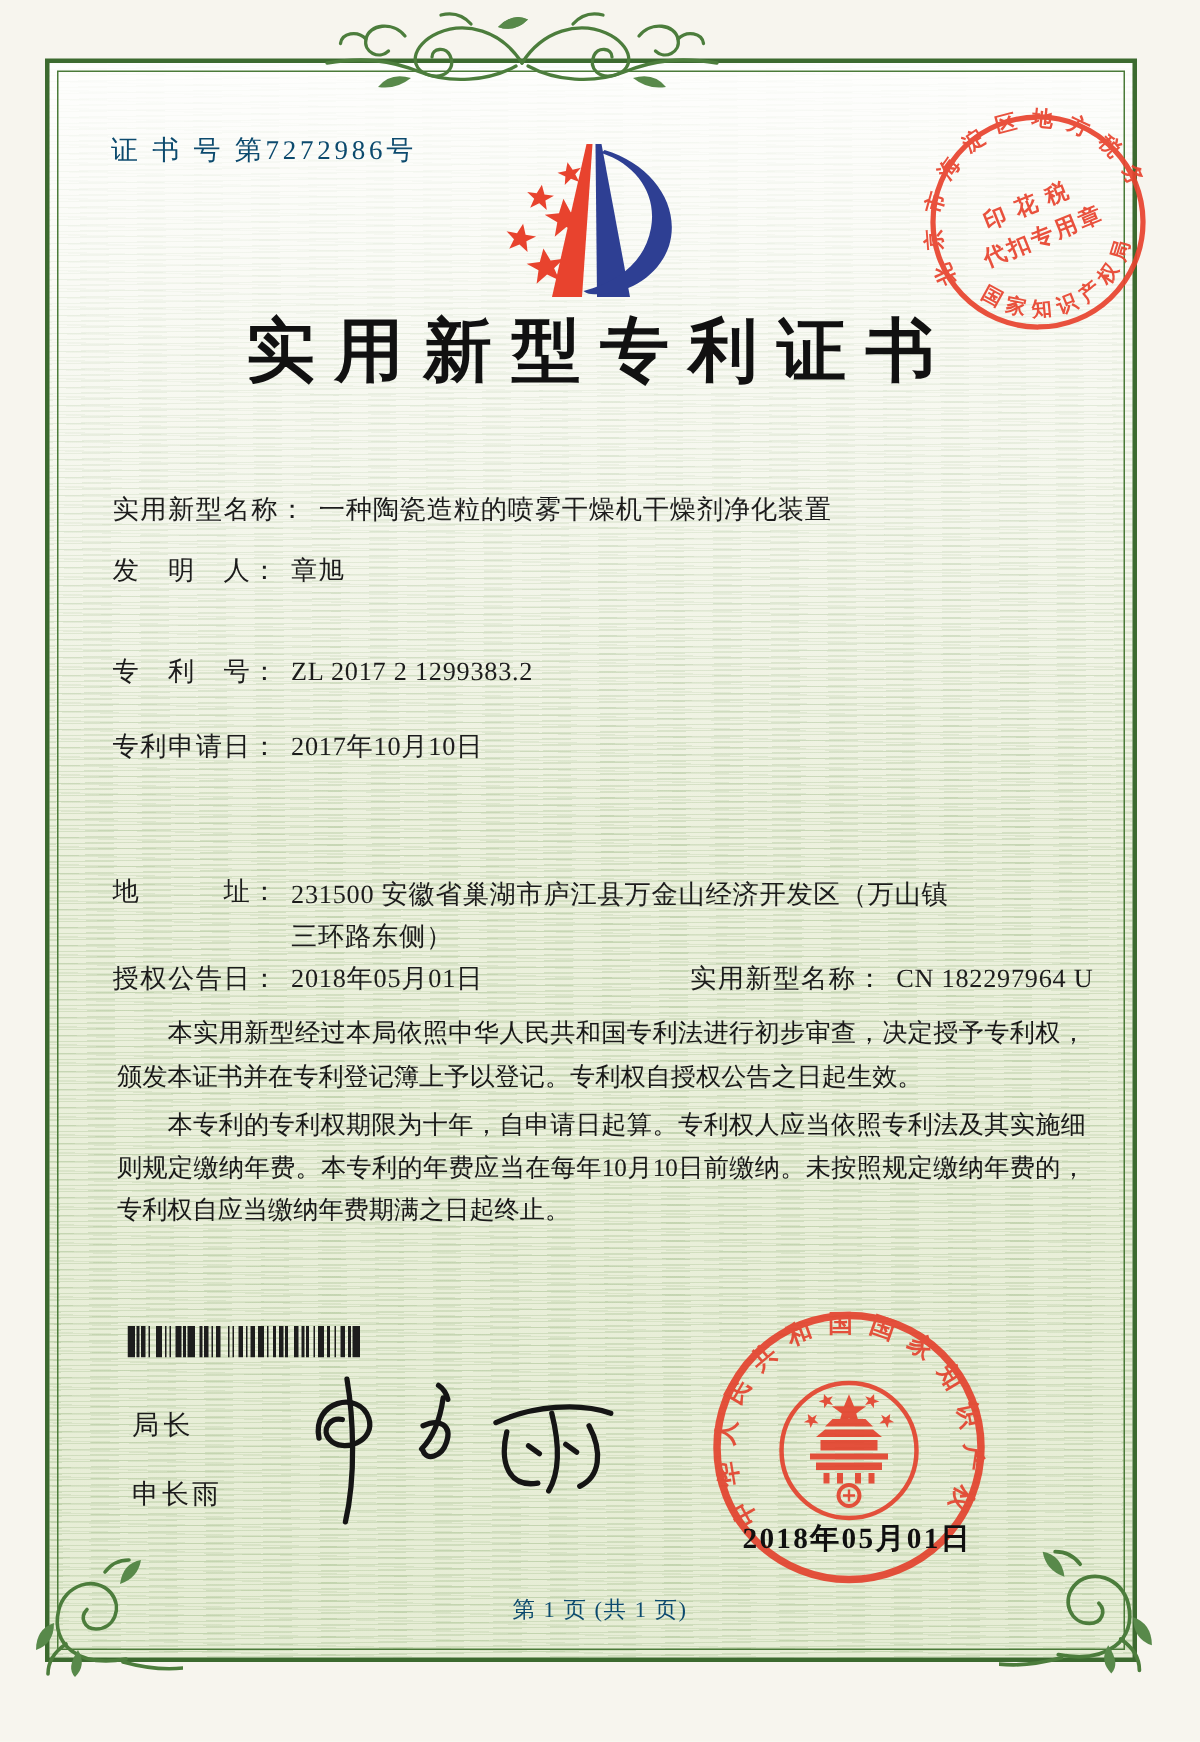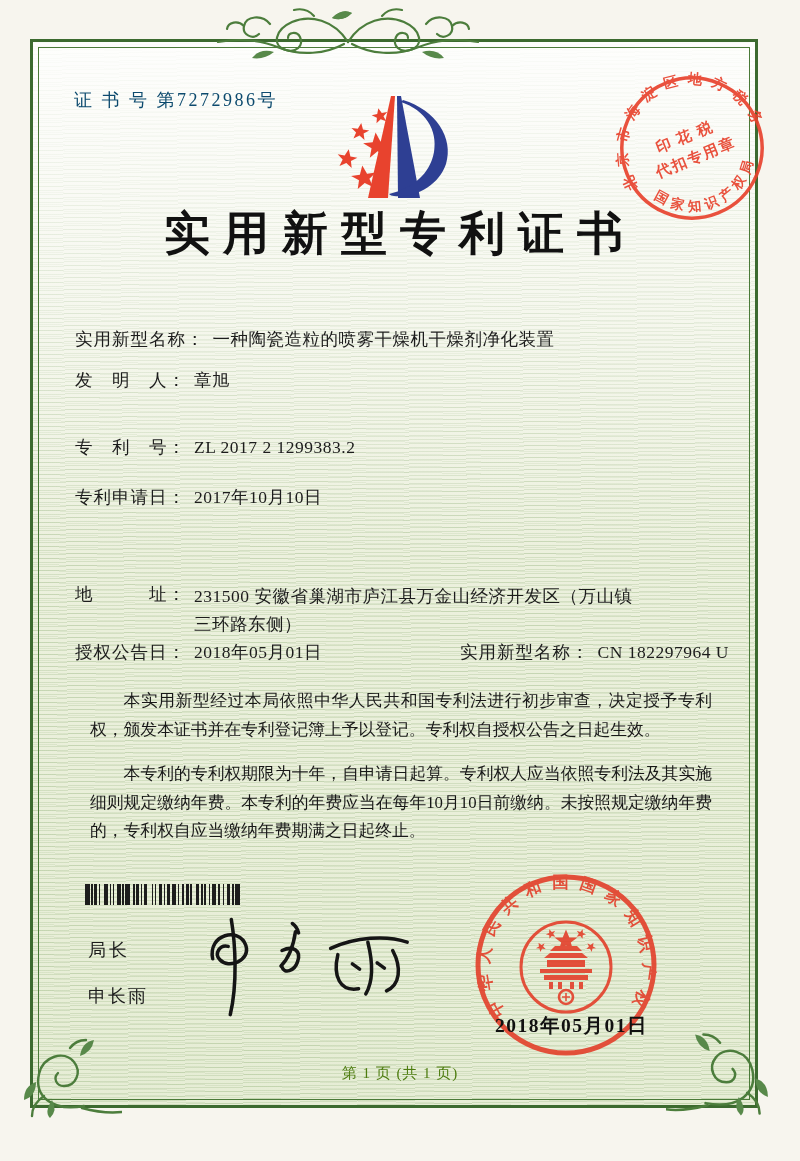--- a/index.html
+++ b/index.html
@@ -48,39 +48,39 @@
   .addr-val{
     display:inline-block;vertical-align:top;margin-left:8px;
     width:452px;white-space:normal;line-height:28px;letter-spacing:.5px;
   }
   .grant-no{position:absolute;left:385px;top:0;}
   
   .body-text{
     position:absolute;left:74px;top:671px;width:654px;
     font-size:16.8px;line-height:28.6px;text-align:justify;color:#181818;
   }
-  .body-text p{margin:16px;text-indent:2em;}
+  .body-text p{margin:4px;text-indent:2em;}
   
   .barcode{
     position:absolute;left:85px;top:884px;width:212px;height:21px;
     display:flex;align-items:stretch;overflow:hidden;
   }
   .barcode .b{background:#1d1d1d;height:100%;}
   .barcode .g{height:100%;}
   .sig-title{position:absolute;left:88px;top:938px;font-size:18px;letter-spacing:3px;}
   .sig-name{position:absolute;left:88px;top:984px;font-size:18px;letter-spacing:2px;}
   .signature-svg{position:absolute;left:192px;top:912px;}
   .seal{position:absolute;left:471px;top:870px;}
   .seal-date{
     position:absolute;left:495px;top:1012px;z-index:5;
     font-size:19.5px;letter-spacing:1.5px;color:#101010;font-weight:bold;
   }
   .footer{
     position:absolute;left:0;right:0;top:1064px;text-align:center;
-    font-size:15px;letter-spacing:1px;color:#4d7c0f;
+    font-size:15px;letter-spacing:1px;color:#0c4a6e;
   }
   svg text{font-family:"Liberation Serif","DejaVu Serif",serif;}
 </style>
 </head>
 <body>
 
 <div id="page">
 
   <div class="cert-bg"></div>
   <div class="frame-outer"></div>

